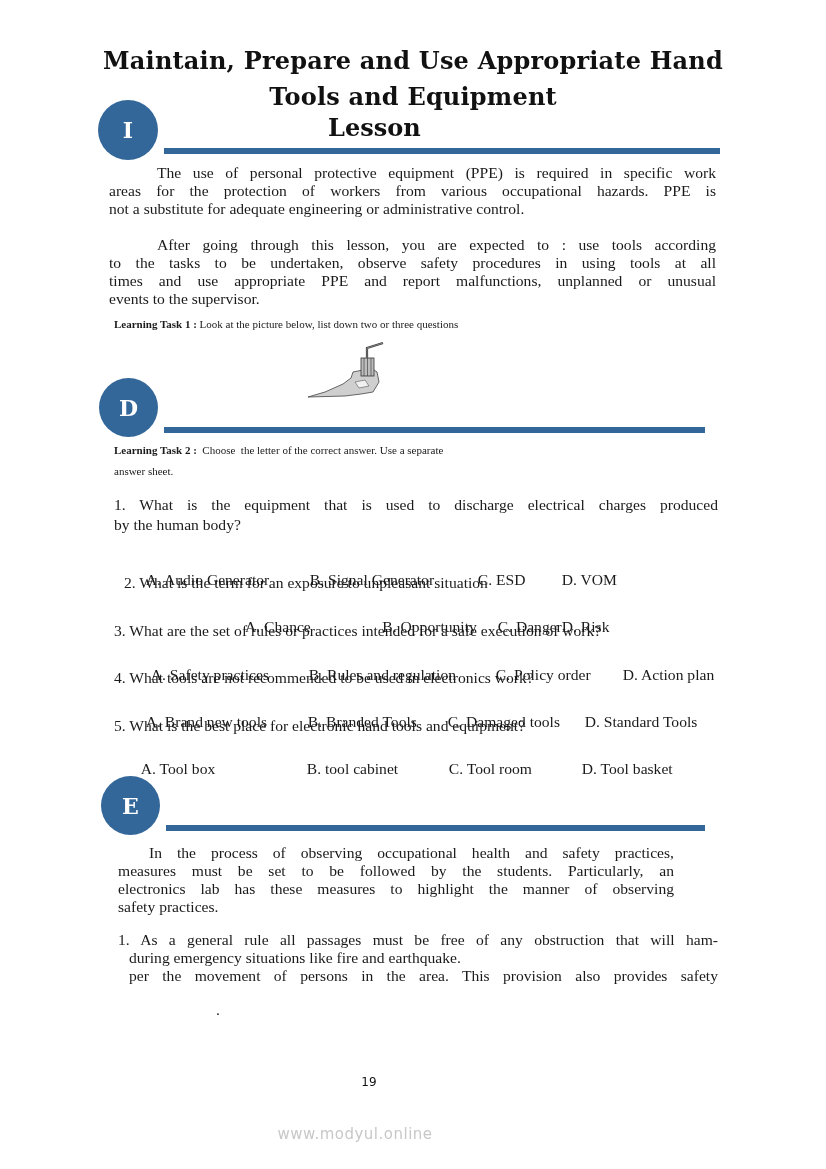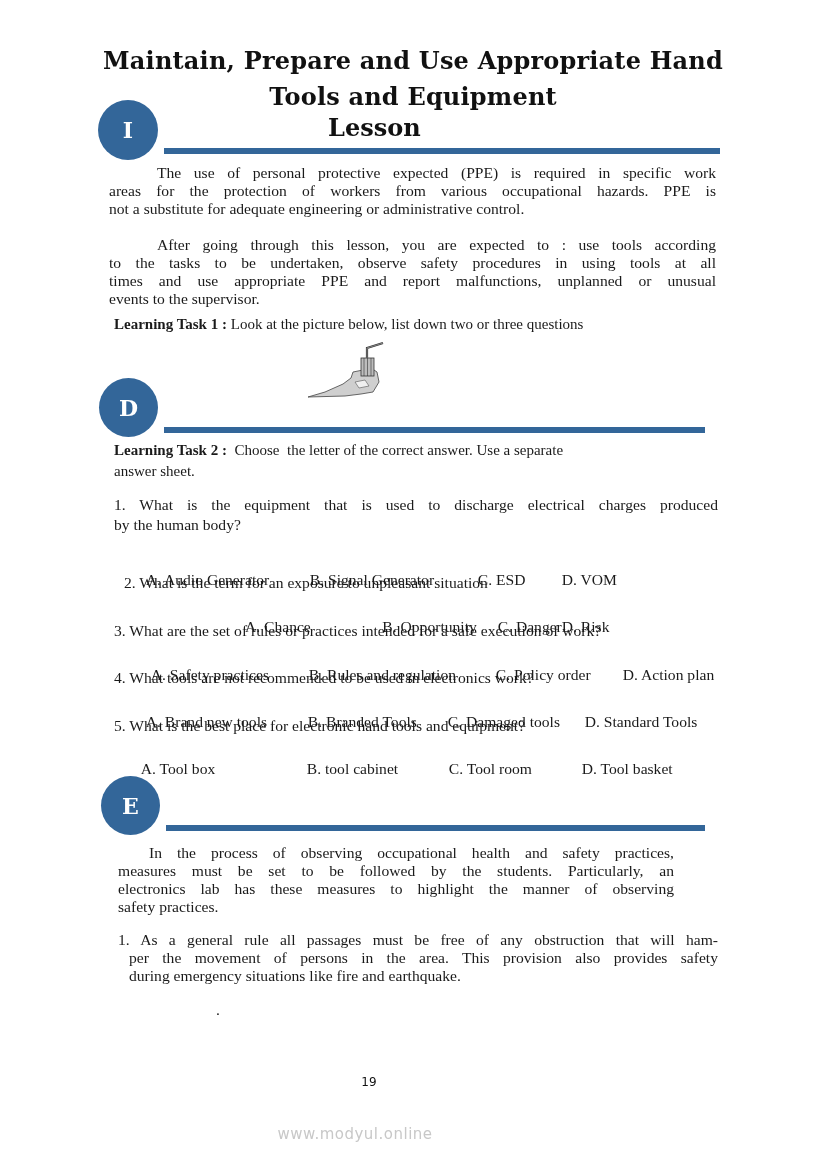--- a/index.html
+++ b/index.html
@@ -11,42 +11,42 @@
   .lesson { font-weight: bold; font-size: 24px; color: #111; }
   .badge { width: 60px; height: 60px; border-radius: 50%; background: #336699;
            color: #ffffff; font-weight: bold; font-size: 22px; display: flex;
            align-items: center; justify-content: center; }
   .bar { height: 6px; background: #33669a; }
   .para { font-family: "Liberation Serif", "DejaVu Serif", serif; font-size: 15.6px;
           line-height: 18px; text-align: justify; }
   .para .indent { display: inline-block; width: 48px; }
   .line { font-family: "Liberation Serif", "DejaVu Serif", serif; font-size: 15.6px;
           line-height: 20px; white-space: pre; }
-  .task { font-family: "Liberation Serif", "DejaVu Serif", serif; font-size: 15px; line-height: 21px; }
+  .task { font-family: "Liberation Serif", "DejaVu Serif", serif; font-size: 11px; line-height: 21px; }
   .task b { font-weight: bold; }
   .opt { display: inline-block; }
   .pagenum { left: 0; width: 738px; text-align: center; font-family: "DejaVu Sans", sans-serif;
              font-size: 12px; color: #111; }
   .watermark { left: 0; width: 710px; text-align: center; font-family: "DejaVu Sans", sans-serif;
                font-size: 15px; color: #c8c8c8; letter-spacing: 0.5px; }
 </style>
 </head>
 <body>
 
 <div class="abs title" style="top:43px;">Maintain, Prepare and Use Appropriate Hand</div>
 <div class="abs title" style="top:79px;">Tools and Equipment</div>
 
 <div class="abs badge" style="left: 98px; top: 100px; background: rgb(51, 102, 153);">
   <span>I</span>
 </div>
 <div class="abs lesson" style="left:328px; top:113px;">Lesson</div>
 <div class="abs bar" style="left: 164px; top: 148px; width: 556px; background: rgb(51, 102, 153);"></div>
 
 <div class="abs para" style="left:109px; top:164px; width:607px;">
-  <div style="text-align:justify; text-align-last:justify;"><span class="indent"></span><span>The use of personal protective expected (PPE) is required in specific work</span></div>
+  <div style="text-align:justify; text-align-last:justify;"><span class="indent"></span><span>The use of personal protective equipment (PPE) is required in specific work</span></div>
   <div style="text-align:justify; text-align-last:justify;">areas for the protection of workers from various occupational hazards. PPE is</div>
   <div>not a substitute for adequate engineering or administrative control.</div>
 </div>
 
 <div class="abs para" style="left:109px; top:236px; width:607px;">
   <div style="text-align:justify; text-align-last:justify;"><span class="indent"></span><span>After going through this lesson, you are expected to :  use tools according</span></div>
   <div style="text-align:justify; text-align-last:justify;">to the tasks to be undertaken, observe safety procedures in using tools at all</div>
   <div style="text-align:justify; text-align-last:justify;">times and use appropriate PPE and report malfunctions, unplanned or unusual</div>
   <div>events to the supervisor.</div>
 </div>
@@ -111,19 +111,19 @@
 
 <div class="abs para" style="left:118px; top:844px; width:556px;">
   <div style="text-align:justify; text-align-last:justify;"><span style="display:inline-block;width:31px;"></span><span>In the process of observing occupational health and safety practices,</span></div>
   <div style="text-align:justify; text-align-last:justify;">measures must be set to be followed by the students. Particularly, an</div>
   <div style="text-align:justify; text-align-last:justify;">electronics lab has these measures to highlight the manner of observing</div>
   <div>safety practices.</div>
 </div>
 
 <div class="abs para" style="left:118px; top:931px; width:600px;">
   <div style="text-align:justify; text-align-last:justify;">1. As a general rule all passages must be free of any obstruction that will ham-</div>
+  <div style="padding-left:11px;">during emergency situations like fire and earthquake.</div>
   <div style="padding-left:11px; text-align:justify; text-align-last:justify;">per the movement of persons in the area. This provision also provides  safety</div>
-  <div style="padding-left:11px;">during emergency situations like fire and earthquake.</div>
 </div>
 <div class="abs line" style="left:216px; top:1000px;">.</div>
 
 <div class="abs pagenum" style="top:1075px;">19</div>
 <div class="abs watermark" style="top:1125px;">www.modyul.online</div>
 
 </body></html>

